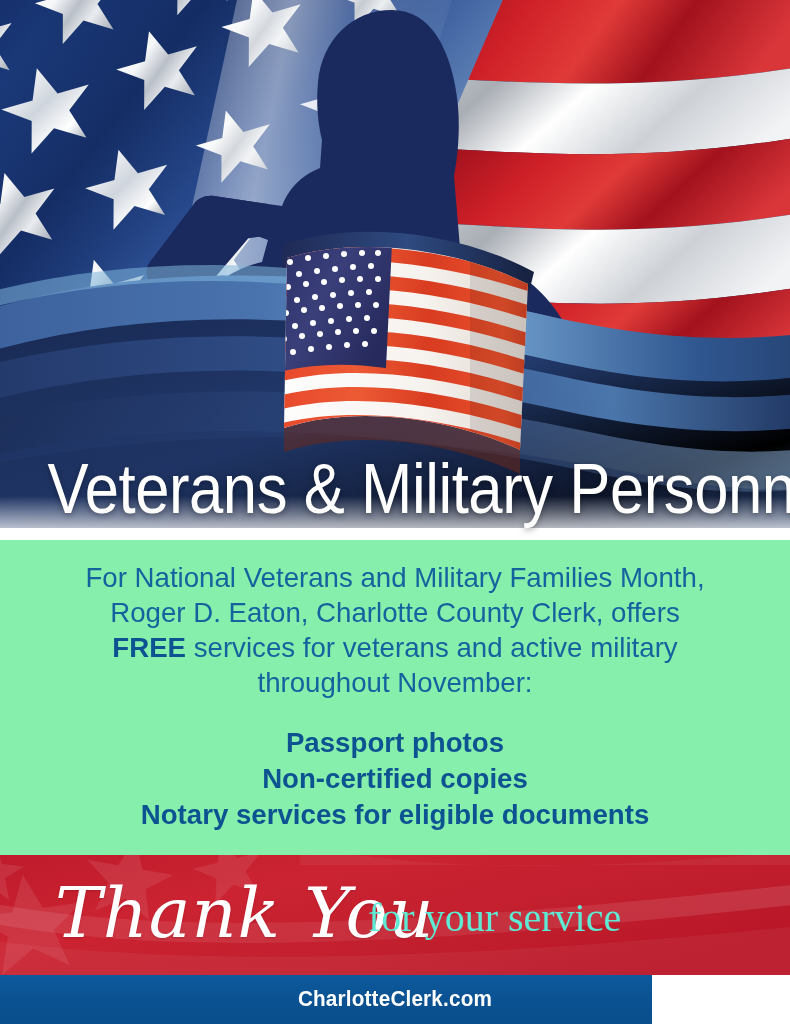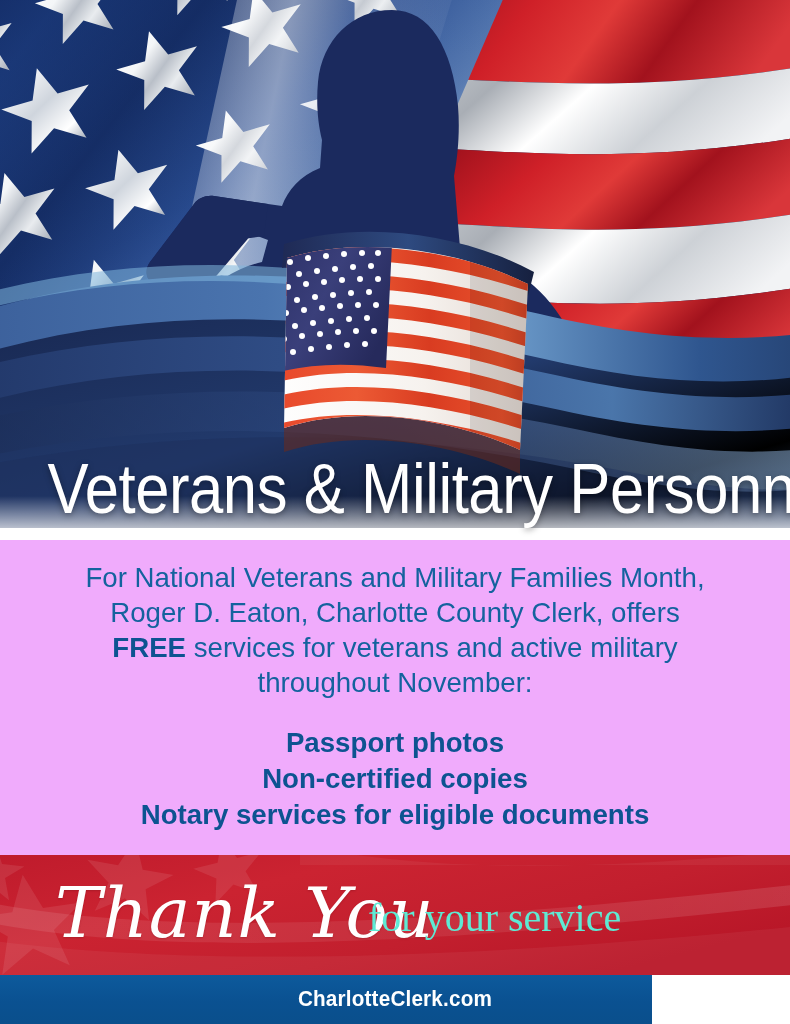--- a/index.html
+++ b/index.html
@@ -23,21 +23,21 @@
     font-weight:400;
     color:#ffffff;
     letter-spacing:-0.5px;
     transform:scaleX(0.88);
     transform-origin:50% 50%;
     text-shadow:0 2px 7px rgba(0,0,0,.35);
     white-space:nowrap;
   }
 
   
-  .body-sec{position:absolute;left:0;top:540px;width:790px;height:315px;background:#f0abfc;}
+  .body-sec{position:absolute;left:0;top:540px;width:790px;height:315px;background:#86efac;}
   .intro{
     position:absolute;left:20px;top:20px;width:750px;
     text-align:center;
     color:#14629e;
     font-size:28.5px;line-height:35px;
     font-weight:400;
     transform:scaleX(0.97);transform-origin:50% 0;
   }
   .intro b{font-weight:700;color:#0d5391;}
   .services{

